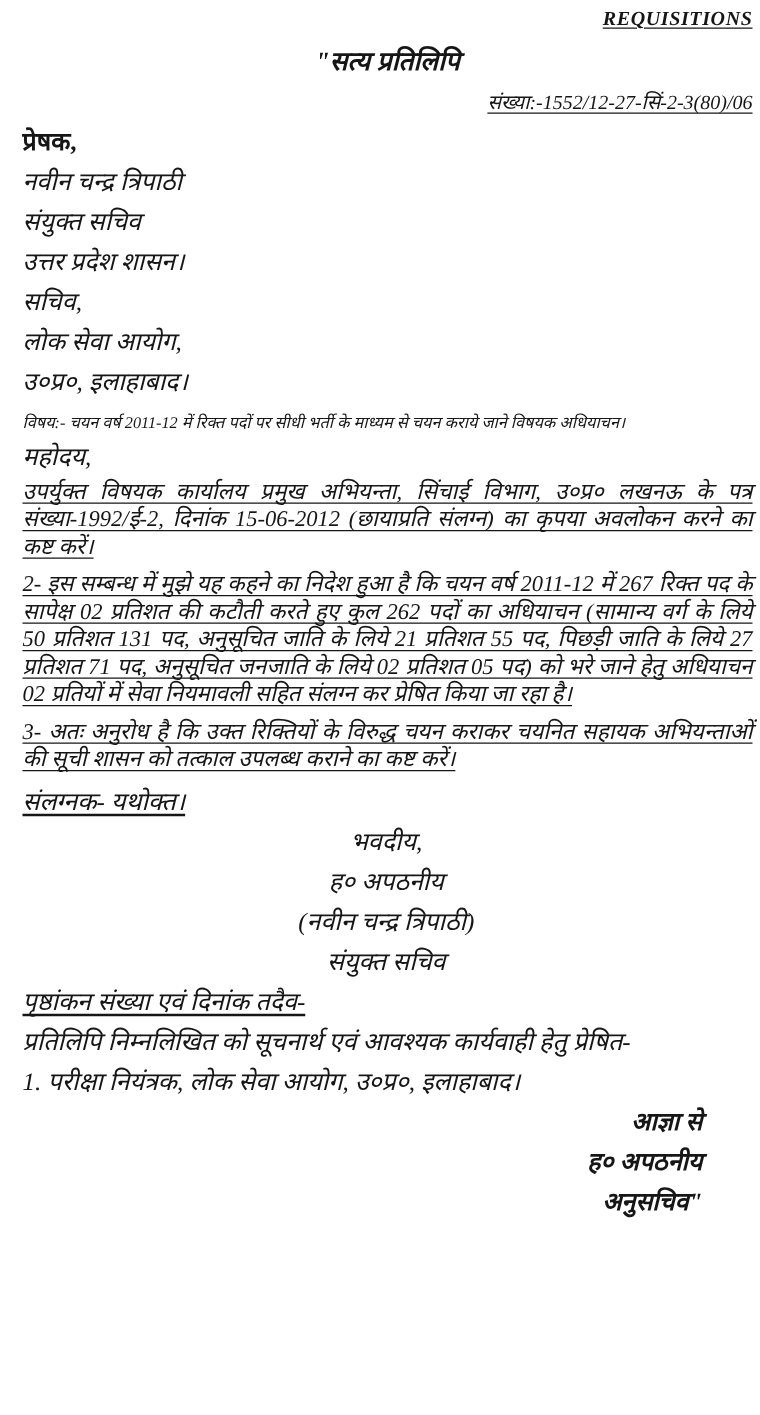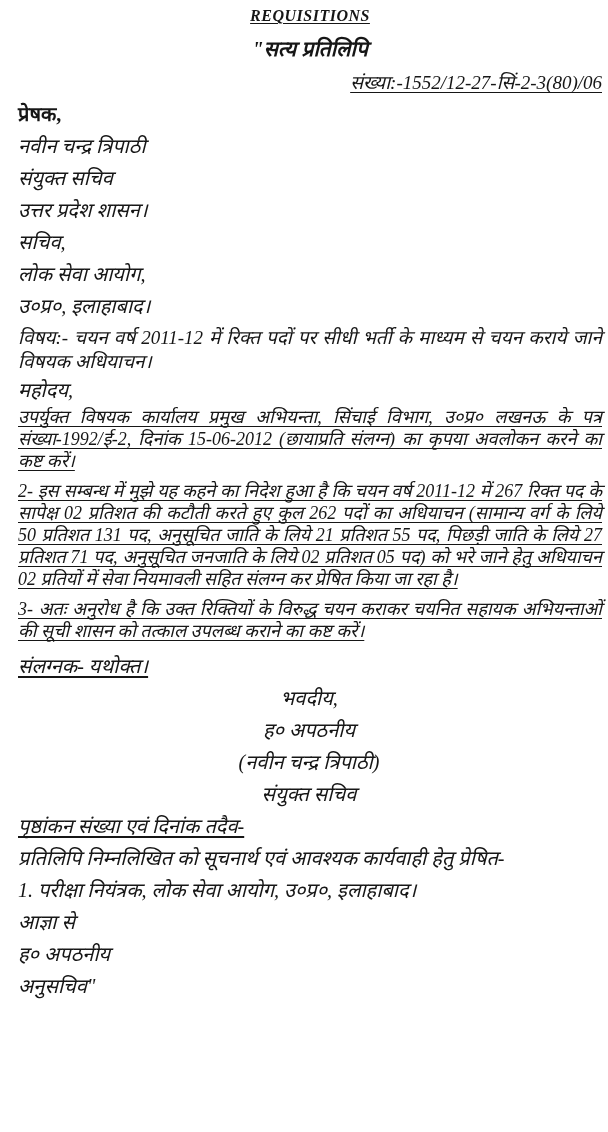--- a/index.html
+++ b/index.html
@@ -13,78 +13,80 @@
     height: 1132px;
     box-sizing: border-box;
     background: #ffffff;
     color: #161616;
     padding: 6px 6px 0 18px;
     font-family: "Liberation Serif", "DejaVu Serif", serif;
     font-style: italic;
     overflow: hidden;
   }
   .doc-title {
-    text-align: center;
+    text-align: right;
     font-weight: bold;
     font-size: 16px;
     line-height: 20px;
     text-decoration: underline;
     text-underline-offset: 2px;
     letter-spacing: 0.5px;
     margin-bottom: 10px;
   }
   .true-copy {
     text-align: center;
     font-weight: bold;
     font-size: 21px;
     line-height: 26px;
     margin-bottom: 10px;
   }
   .ref-line {
     text-align: right;
-    font-size: 19px;
+    font-size: 16px;
     line-height: 22px;
     text-decoration: underline;
     text-decoration-skip-ink: none;
     text-underline-offset: 3px;
     margin-bottom: 4px;
   }
   .line {
     font-size: 20px;
     line-height: 32px;
     white-space: nowrap;
   }
   .bold { font-weight: bold; }
   .underlined {
     text-decoration: underline;
     text-decoration-skip-ink: none;
     text-underline-offset: 3px;
   }
   .subject {
-    font-size: 19px;
+    font-size: 13px;
     line-height: 24px;
     text-align: justify;
     margin: 4px 0 0 0;
   }
   .para {
     font-size: 18px;
     line-height: 22px;
     text-align: justify;
     text-decoration: underline;
     text-decoration-skip-ink: none;
     text-underline-offset: 3px;
     margin: 0 0 8px 0;
   }
   .sig-block {
     text-align: center;
     padding-right: 2px;
   }
   .sig-block .line { line-height: 32px; }
   .footer-block {
+    text-align: right;
     padding-right: 40px;
+    font-weight: bold;
   }
   .footer-block .line { line-height: 32px; }
 </style>
 </head>
 <body>
 
 <div class="page">
 
   <div class="doc-title">REQUISITIONS</div>
 

